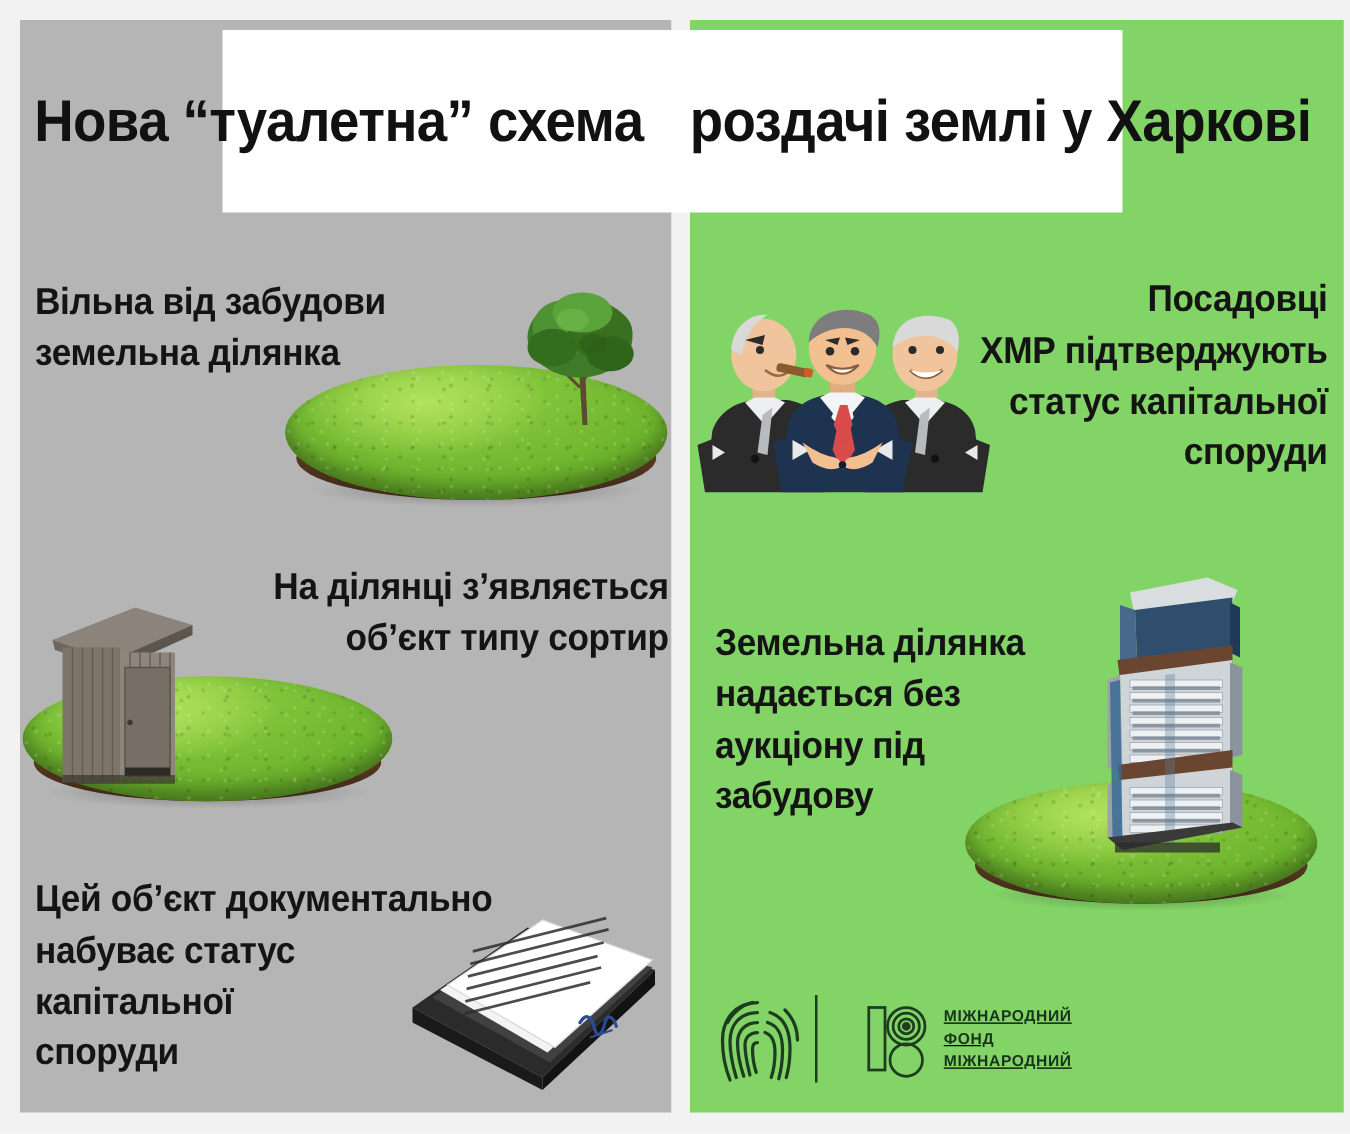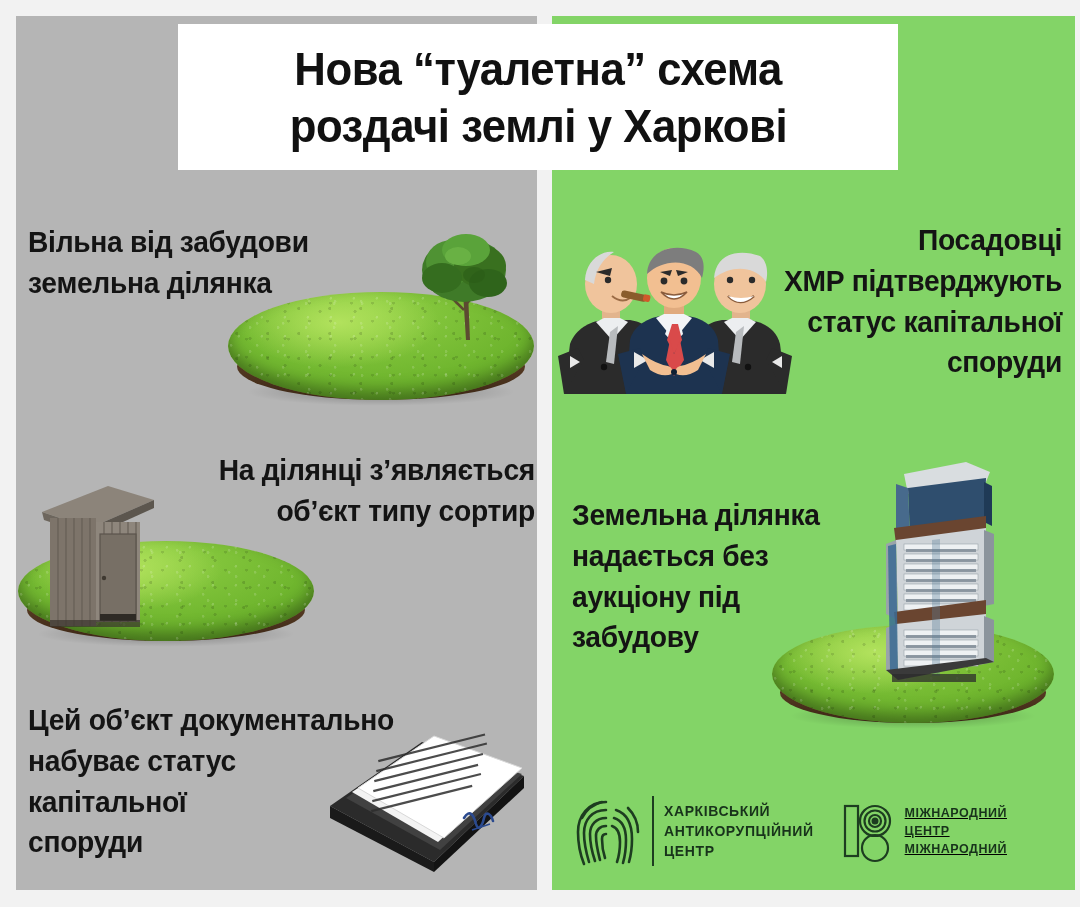--- a/index.html
+++ b/index.html
@@ -17,21 +17,21 @@
 
   
   .panel{position:absolute;top:16px;bottom:17px;}
   #panel-left{left:16px;width:521px;background:#b5b5b5;}
   #panel-right{left:552px;width:523px;background:#83d467;}
 
   
   #title-box{
     position:absolute;left:178px;top:24px;width:720px;height:146px;
     background:#ffffff;
-    display:flex;flex-direction:column;align-items:center;justify-content:center;
+    display:flex;flex-direction:row;align-items:center;justify-content:center;
     z-index:40;
   }
   .title-line{
     color:#111111;
     font-weight:bold;
     font-size:47px;
     line-height:1.22;
     letter-spacing:-0.5px;
     transform:scaleX(0.93);
     white-space:nowrap;
@@ -379,40 +379,35 @@
           <path d="M34 34 C28 34 24 38 24 44 C24 53 26 60 28 68"></path>
           <path d="M34 42 C31 42 30 44 30 47 C30 54 31 60 33 66"></path>
           <path d="M40 34 C46 36 48 42 48 50 C48 58 47 64 45 70"></path>
           <path d="M42 26 C52 29 54 38 54 48 C54 57 53 64 51 71"></path>
           <path d="M44 18 C56 22 60 34 60 47 C60 56 59 63 57 70"></path>
           <path d="M56 16 C62 22 66 30 66 40"></path>
           <path d="M10 26 C14 18 22 12 30 10"></path>
         </g>
       </svg>
       <div class="logo-sep"></div>
-      <div class="logo-lines">
-        <div class="logo-line">ХАРКІВСЬКИЙ</div>
-        <div class="logo-line">АНТИКОРУПЦІЙНИЙ</div>
-        <div class="logo-line">ЦЕНТР</div>
-      </div>
     </div>
 
     <div class="logo" id="logo-irf">
       <svg class="logo-mark" width="52" height="66" viewBox="0 0 52 66">
         <g fill="none" stroke="#1d3d20" stroke-width="2.2">
           <rect x="3" y="8" width="13" height="50"></rect>
           <circle cx="33" cy="23" r="15"></circle>
           <circle cx="33" cy="23" r="10.5"></circle>
           <circle cx="33" cy="23" r="6"></circle>
           <circle cx="33" cy="23" r="2.4" fill="#1d3d20"></circle>
           <circle cx="33" cy="50" r="13"></circle>
         </g>
       </svg>
       <div class="logo-lines">
         <div class="logo-line">МІЖНАРОДНИЙ</div>
-        <div class="logo-line">ЦЕНТР</div>
+        <div class="logo-line">ФОНД</div>
         <div class="logo-line">МІЖНАРОДНИЙ</div>
       </div>
     </div>
 
   </div>
 
 </div>
 
 </body></html>

